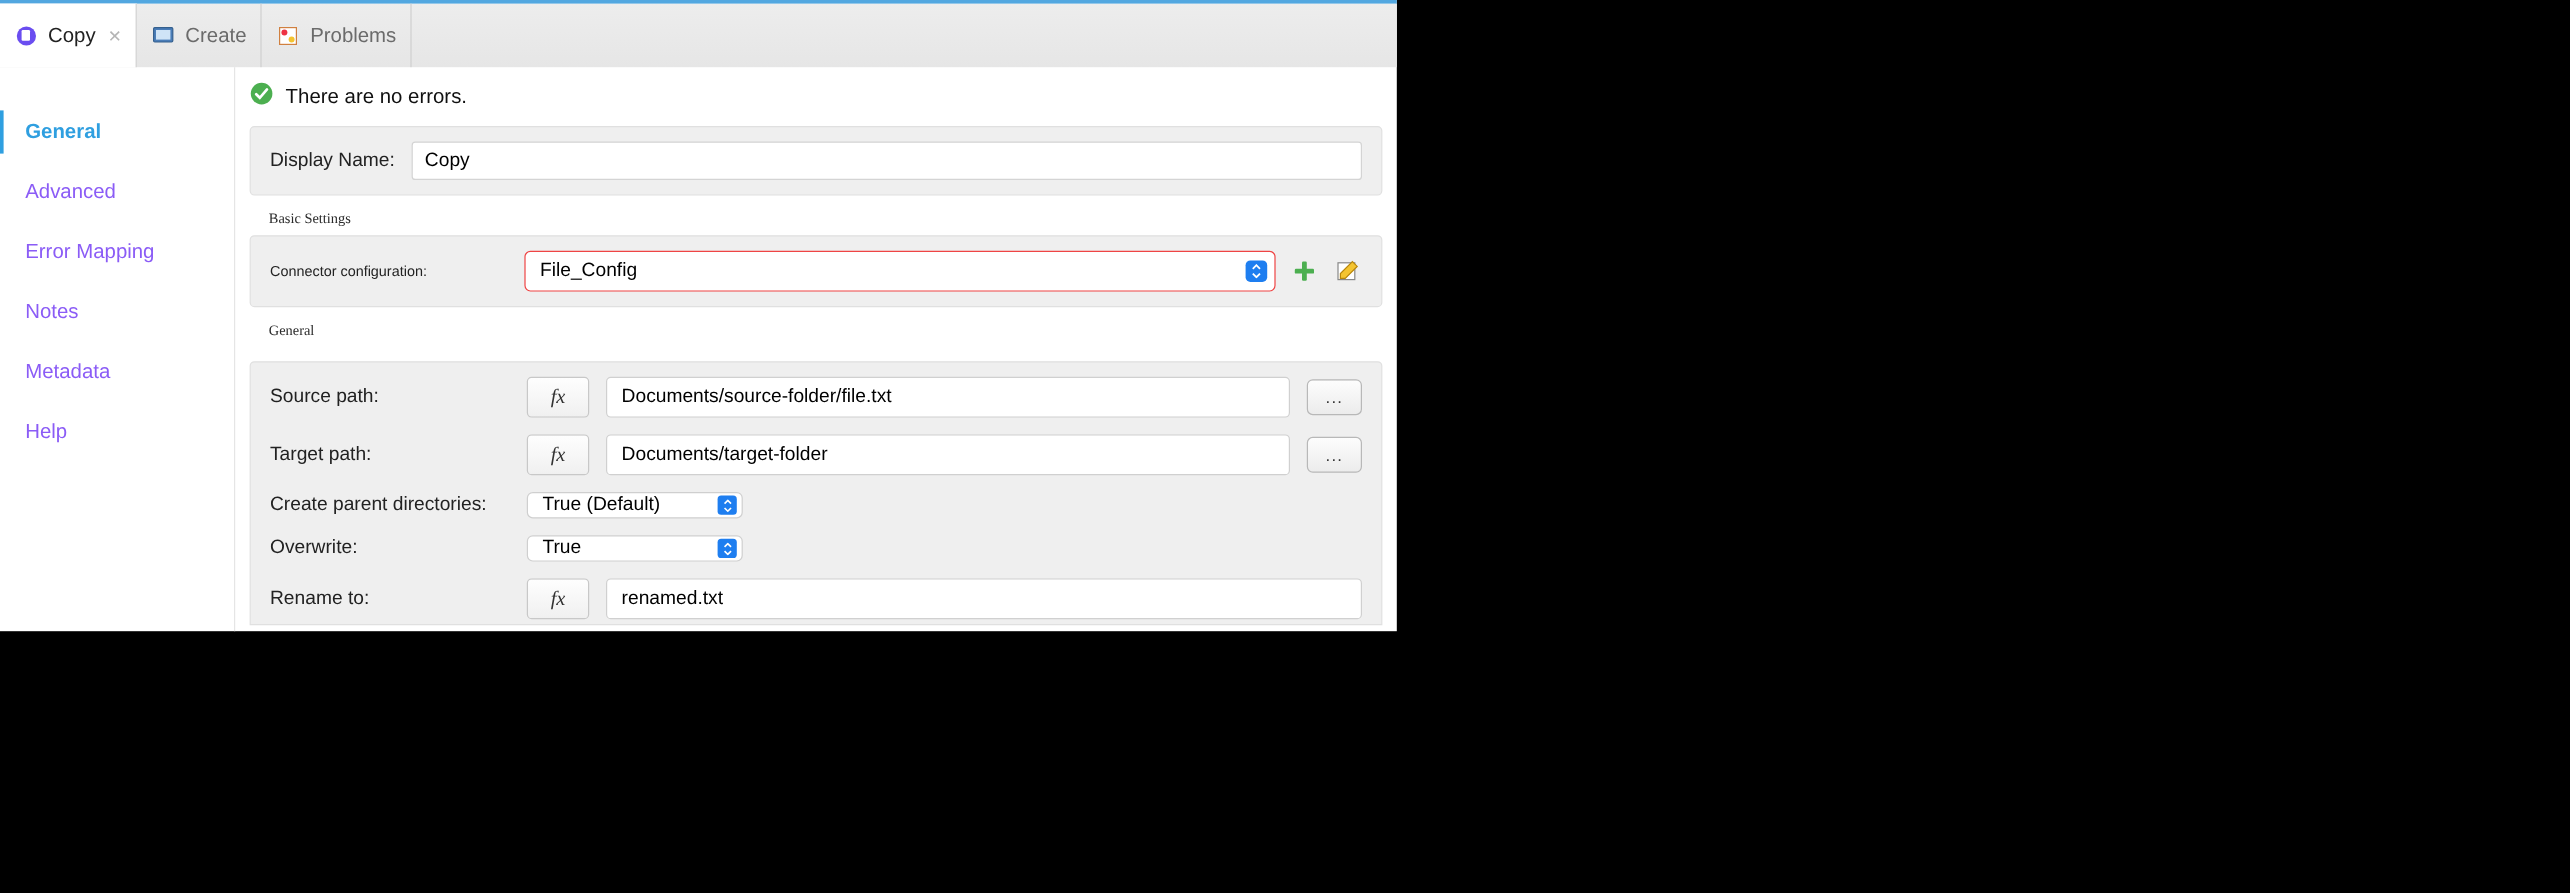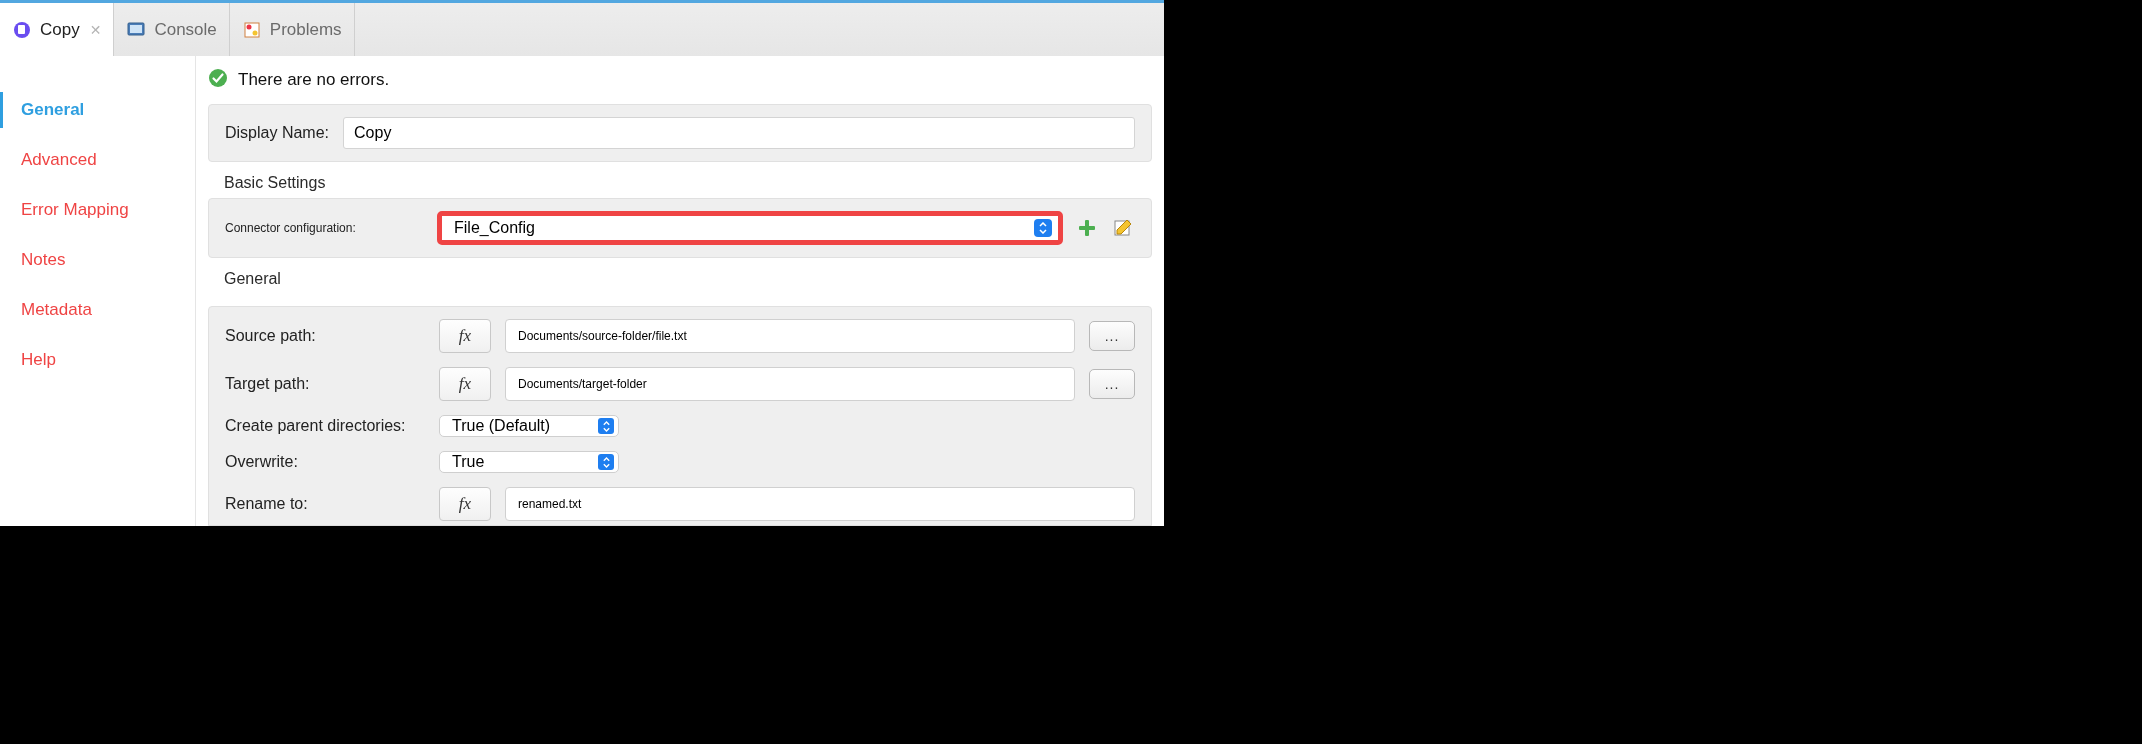--- a/index.html
+++ b/index.html
@@ -47,21 +47,21 @@
   height: calc(526px - 56px);
 }
 .sidebar {
   width: 196px;
   border-right: 1px solid #e5e5e5;
   padding: 36px 0 0 0;
 }
 .side-item {
   padding: 8px 0 8px 18px;
   font-size: 17px;
-  color: #ef4444;
+  color: #8b5cf6;
   cursor: pointer;
   margin-bottom: 14px;
   border-left: 3px solid transparent;
 }
 .side-item.active {
   color: #2f9fe0;
   font-weight: 600;
   border-left: 3px solid #2f9fe0;
 }
 .main {
@@ -90,39 +90,40 @@
 .panel-displayname input {
   flex: 1;
   height: 32px;
   border: 1px solid #d4d4d4;
   border-radius: 3px;
   padding: 0 10px;
   font-size: 16px;
   background: #fff;
 }
 .section-label {
-  font-size: 16px;
+  font-size: 12px;
   color: #2a2a2a;
   padding: 0 0 6px 28px;
+  font-family: Liberation Serif, serif;
 }
 .panel-basic {
   background: #efefef;
   border: 1px solid #e0e0e0;
   border-radius: 4px;
   margin: 0 12px 12px 12px;
   padding: 12px 16px;
   display: flex;
   align-items: center;
   gap: 12px;
 }
 .panel-basic label { font-size: 12px; color: #222; white-space:nowrap; min-width:200px;}
 .select {
   flex: 1;
   height: 34px;
-  border: 5px solid #ef4444;
+  border: 1px solid #ef4444;
   border-radius: 5px;
   background: #fff;
   display: flex; align-items: center;
   padding: 0 6px 0 12px;
   justify-content: space-between;
 }
 .select .val { font-size:16px; }
 .select .caret {
   width: 18px; height: 18px;
   background: #1e7ef0;
@@ -150,21 +151,21 @@
   width: 52px; height: 34px;
   background: linear-gradient(#fefefe,#f0f0f0);
   border:1px solid #c8c8c8; border-radius:4px;
   display:flex; align-items:center; justify-content:center;
   font-style: italic; font-family: Georgia, serif;
   font-size:17px; color:#333;
   cursor:pointer;
 }
 .text-input {
   flex:1; height:34px; border:1px solid #d0d0d0; border-radius:4px;
-  background:#fff; padding:0 12px; font-size:12px;
+  background:#fff; padding:0 12px; font-size:16px;
 }
 .browse-btn {
   width: 46px; height: 30px;
   background: linear-gradient(#fdfdfd,#ececec);
   border:1px solid #b8b8b8; border-radius:5px;
   display:flex; align-items:center; justify-content:center;
   font-size:14px; letter-spacing:1px; color:#333;
   cursor:pointer;
 }
 .small-select {
@@ -193,21 +194,21 @@
       <span class="label">Copy</span>
       <span class="close">✕</span>
     </div>
     <div class="tab">
       <span class="icon">
         <svg width="18" height="18" viewBox="0 0 18 18">
             <rect x="1" y="2" width="16" height="12" rx="1" fill="#4a7db8" stroke="#35608e"></rect>
             <rect x="3" y="4" width="12" height="8" fill="#cfe4f7"></rect>
           </svg>
       </span>
-      <span class="label">Console</span>
+      <span class="label">Create</span>
     </div>
     <div class="tab">
       <span class="icon">
         <svg width="18" height="18" viewBox="0 0 18 18">
             <rect x="2" y="2" width="14" height="14" fill="#fff" stroke="#d08040"></rect>
             <circle cx="6" cy="6" r="2.5" fill="#e34"></circle>
             <circle cx="12" cy="12" r="2.5" fill="#f4c430"></circle>
           </svg>
       </span>
       <span class="label">Problems</span>

